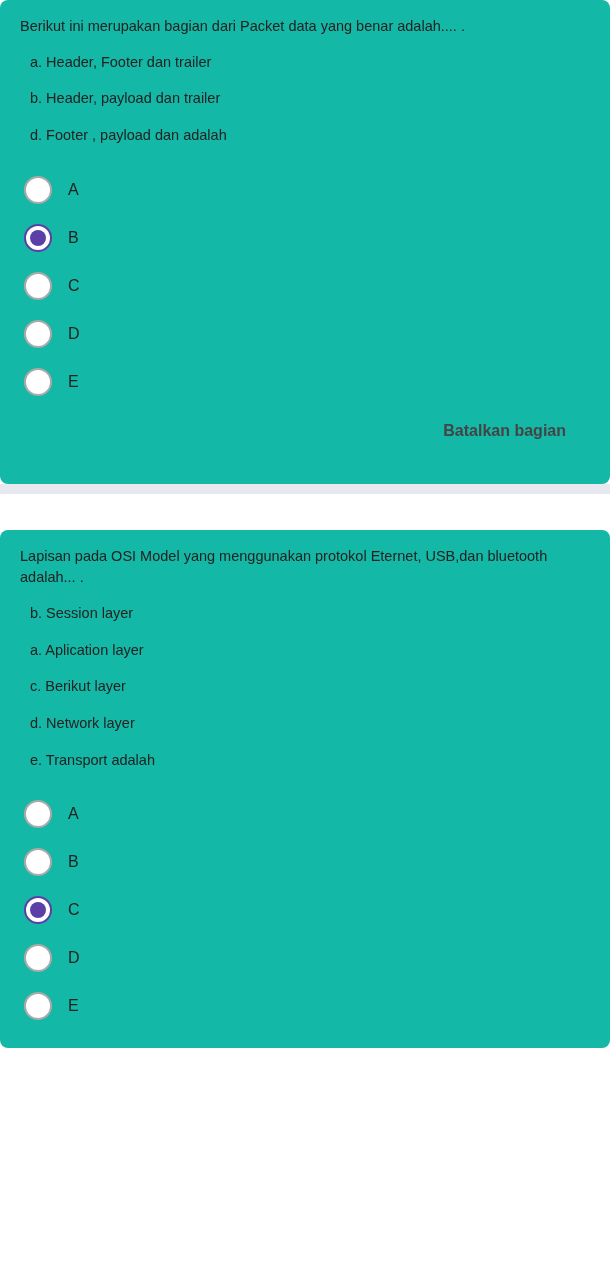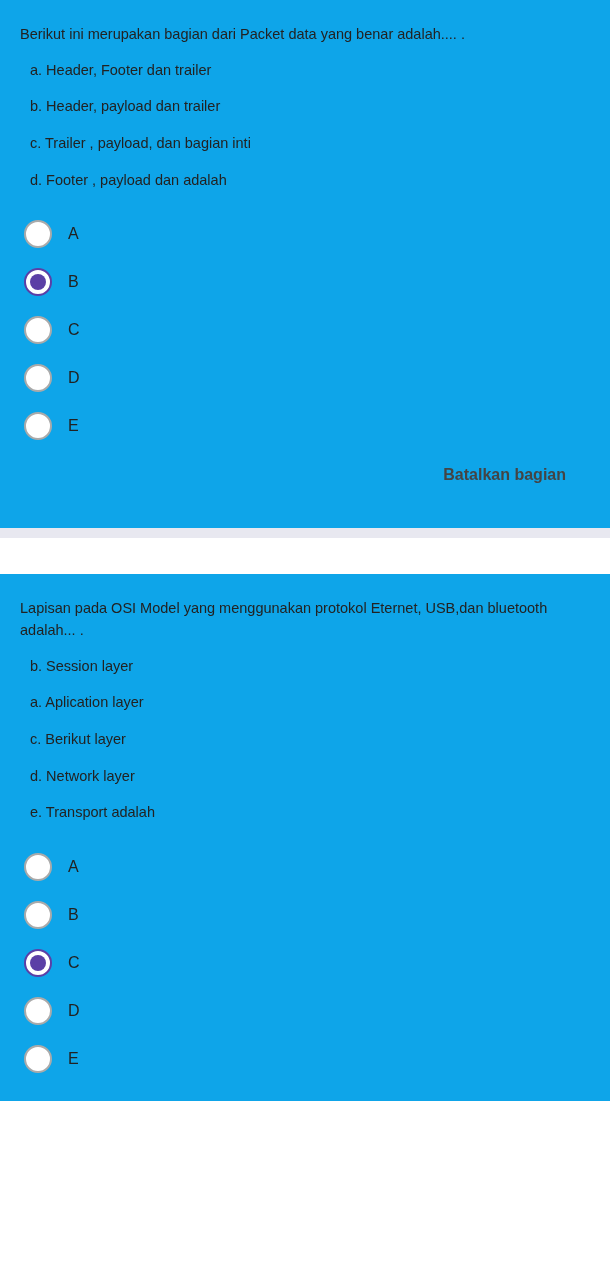--- a/index.html
+++ b/index.html
@@ -9,22 +9,23 @@
     }
     body {
       width: 610px;
       min-height: 1276px;
       background: #ffffff;
       font-family: Arial, sans-serif;
       font-size: 15px;
       color: #222;
     }
     .question-block {
-      padding: 24px 20px 20px 20px;
-      background: #0ea5e9;
+      padding: 16px 20px 20px 20px;
+      background: #14b8a6;
+      border-radius: 8px;
     }
     .question-text {
       font-size: 14.5px;
       line-height: 1.5;
       margin-bottom: 6px;
     }
     .options-list {
       list-style: none;
       margin: 0 0 0 10px;
       padding: 0;
@@ -97,21 +98,20 @@
     }
   </style>
 </head>
 <body>
 
 <div class="question-block">
   <p class="question-text">Berikut ini merupakan bagian dari Packet data yang benar adalah.... .</p>
   <ul class="options-list">
     <li>a.   Header, Footer dan trailer</li>
     <li>b.   Header, payload dan trailer</li>
-    <li>c.   Trailer , payload, dan bagian inti</li>
     <li>d.   Footer , payload dan adalah</li>
   </ul>
 
   <div class="radio-options">
     <div class="radio-option">
       <div class="radio-circle"></div>
       <span class="radio-label">A</span>
     </div>
     <div class="radio-option">
       <div class="radio-circle selected"></div>

